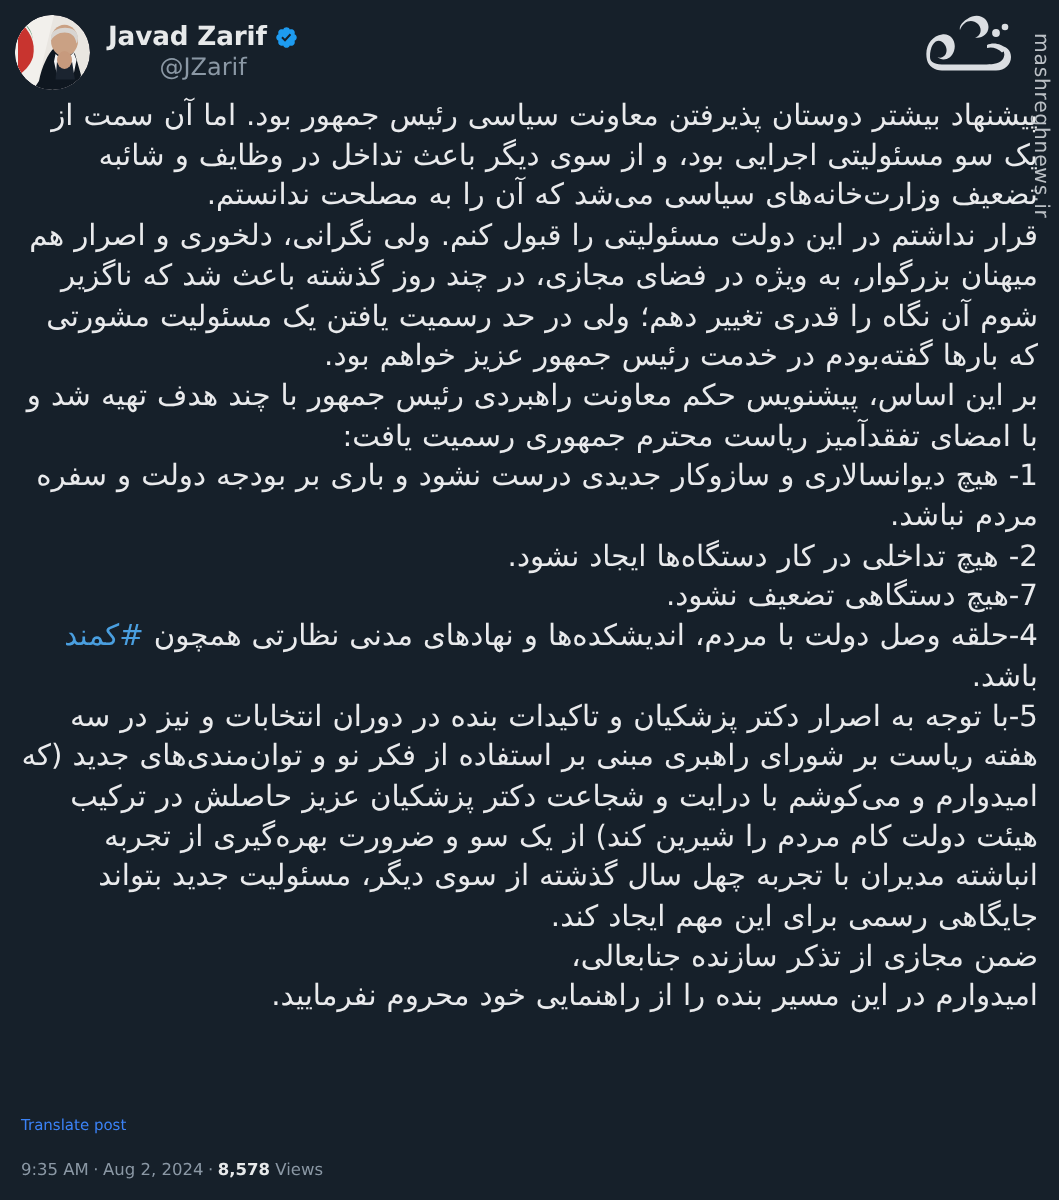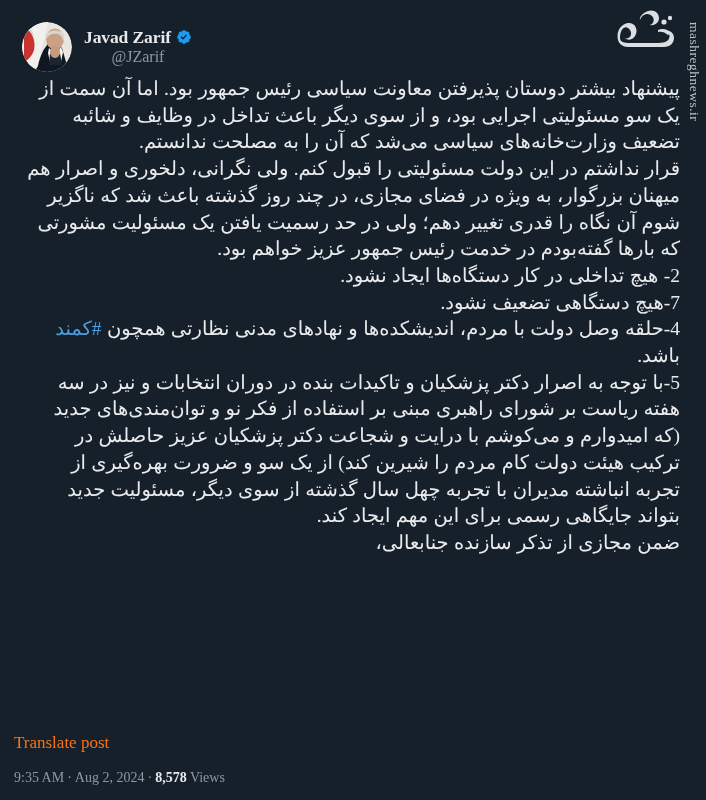--- a/index.html
+++ b/index.html
@@ -9,22 +9,21 @@
     background:#16202a;
     font-family:"DejaVu Sans","Liberation Sans",sans-serif;
     overflow:hidden;
     position:relative;
   }
   .tweet-card{
     position:relative;
     width:706px;height:800px;
     background:#16202a;
     box-sizing:border-box;
-    padding:12px;
-    font-family:Liberation Serif, serif;
+    padding:0;
   }
 
   
   .header{
     display:flex;
     align-items:center;
     direction:ltr;
     padding:10px 0 0 10px;
     height:60px;
     box-sizing:border-box;
@@ -100,28 +99,28 @@
   
   .footer{
     position:absolute;
     left:0;right:0;bottom:0;
     direction:ltr;
     text-align:left;
     padding:0 0 14px 14px;
   }
   .translate-link{
     display:inline-block;
-    color:#f97316;
-    font-size:17px;
+    color:#3b82f6;
+    font-size:10px;
     margin-bottom:17px;
     cursor:pointer;
   }
   .meta-row{
     color:#8b98a5;
-    font-size:14px;
+    font-size:11px;
     white-space:nowrap;
   }
   .meta-row .views-count{
     color:#e7e9ea;
     font-weight:bold;
   }
   .meta-sep{padding:0 3px;}
 </style>
 </head>
 <body>
@@ -171,25 +170,28 @@
         <circle cx="56" cy="10" r="2.2"></circle>
         <path d="M44 22 C48 20 54 21 57 25 L54 27 C51 24 47 23 44 24 Z"></path>
       </g>
     </svg>
   </div>
   <div class="wm-site">mashreghnews.ir</div>
 
   <div class="tweet-text">
     <p>پیشنهاد بیشتر دوستان پذیرفتن معاونت سیاسی رئیس جمهور بود. اما آن سمت از یک سو مسئولیتی اجرایی بود، و از سوی دیگر باعث تداخل در وظایف و شائبه تضعیف وزارت‌خانه‌های سیاسی می‌شد که آن را به مصلحت ندانستم.</p>
     <p>قرار نداشتم در این دولت مسئولیتی را قبول کنم.  ولی نگرانی، دلخوری و اصرار هم میهنان بزرگوار، به ویژه در فضای مجازی، در چند روز گذشته باعث شد که ناگزیر شوم آن نگاه را قدری تغییر دهم؛ ولی در حد رسمیت یافتن یک مسئولیت مشورتی که بارها گفته‌بودم در خدمت رئیس جمهور عزیز خواهم بود.</p>
+    <p>بر این اساس، پیشنویس حکم معاونت راهبردی رئیس جمهور  با چند هدف تهیه شد و با امضای تفقدآمیز ریاست محترم جمهوری رسمیت یافت:</p>
+    <p>1- هیچ دیوانسالاری و سازوکار جدیدی درست نشود و باری بر بودجه دولت و سفره مردم نباشد.</p>
     <p>2- هیچ تداخلی در کار دستگاه‌ها ایجاد نشود.</p>
     <p>7-هیچ دستگاهی تضعیف نشود.</p>
     <p id="line-hashtag">4-حلقه وصل دولت با مردم، اندیشکده‌ها  و نهادهای مدنی نظارتی همچون <span class="hashtag">#کمند</span> باشد.</p>
     <p>5-با توجه به اصرار دکتر پزشکیان و تاکیدات بنده در دوران انتخابات و  نیز در سه هفته ریاست بر شورای راهبری مبنی بر استفاده از فکر نو و توان‌مندی‌های جدید (که امیدوارم و می‌کوشم با درایت و شجاعت دکتر پزشکیان عزیز حاصلش در ترکیب هیئت دولت کام مردم را شیرین کند)  از یک سو و ضرورت بهره‌گیری از تجربه انباشته مدیران با تجربه چهل سال گذشته از سوی دیگر، مسئولیت جدید بتواند جایگاهی رسمی برای این مهم ایجاد کند.</p>
     <p>ضمن مجازی از تذکر سازنده جنابعالی،</p>
+    <p>امیدوارم در این مسیر بنده را از راهنمایی خود محروم نفرمایید.</p>
   </div>
 
   <div class="footer">
     <span class="translate-link">Translate post</span>
     <div class="meta-row">
       <span>9:35 AM</span><span class="meta-sep">·</span><span>Aug 2, 2024</span><span class="meta-sep">·</span><span class="views-count">8,578</span> <span>Views</span>
     </div>
   </div>
 
 </div>

